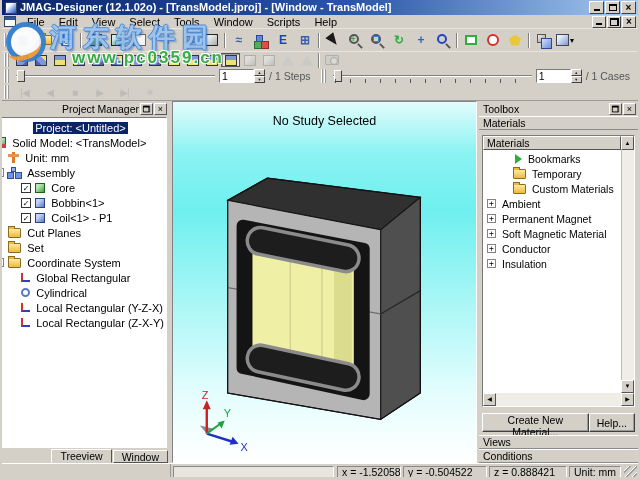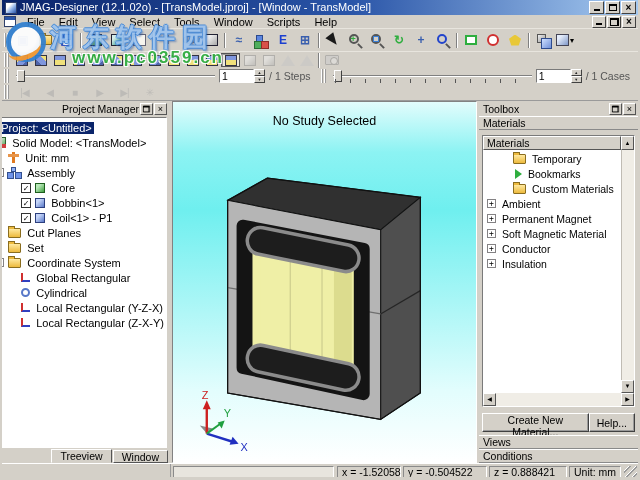--- a/index.html
+++ b/index.html
@@ -4,21 +4,21 @@
 <style>
   html,body{margin:0;padding:0;background:#777;}
   *{box-sizing:border-box;}
   #window{position:relative;width:640px;height:480px;background:#d4d0c8;
     font-family:"Liberation Sans",sans-serif;font-size:11px;color:#000;overflow:hidden;
     border-left:2px solid #d4d0c8;border-right:2px solid #d4d0c8;border-bottom:3px solid #d4d0c8;
     box-shadow:inset 0 0 0 1px #808080;}
   
   .titlebar{height:15px;background:linear-gradient(90deg,#0a246a,#2a55a8 55%,#a6caf0);display:flex;align-items:center;padding:0 2px;color:#fff;}
   .appicon{width:12px;height:12px;margin:0 3px 0 1px;background:linear-gradient(135deg,#ffffff 30%,#8fb2e8 60%,#2a55a8);border:1px solid #30406a;flex:none;}
-  .wtitle{flex:1;font-weight:normal;font-size:11px;white-space:nowrap;overflow:hidden;line-height:13px;}
+  .wtitle{flex:1;font-weight:bold;font-size:11px;white-space:nowrap;overflow:hidden;line-height:13px;}
   .cap{width:15px;height:13px;margin-left:1px;background:#d4d0c8;border:1px solid;border-color:#fff #404040 #404040 #fff;display:flex;align-items:center;justify-content:center;color:#000;flex:none;font-size:9px;font-weight:bold;line-height:9px;}
   .gly-min{width:6px;height:7px;border-bottom:2px solid #000;}
   .gly-max{width:8px;height:7px;border:1px solid #000;border-top-width:2px;}
   .gly-rest{width:9px;height:8px;position:relative;}
   .gly-rest::before{content:'';position:absolute;right:0;top:0;width:6px;height:5px;border:1px solid #000;border-top-width:2px;}
   .gly-rest::after{content:'';position:absolute;left:0;bottom:0;width:6px;height:5px;border:1px solid #000;border-top-width:2px;background:#d4d0c8;}
   .gly-x{font-size:10px;line-height:8px;font-weight:bold;}
   
   .menubar{height:14px;display:flex;align-items:center;background:#d4d0c8;padding-left:2px;border-bottom:1px solid #e8e5de;}
   .mdiicon{width:12px;height:11px;border:1px solid #30406a;background:linear-gradient(#2a55a8 0 3px,#fff 3px);margin-right:4px;flex:none;}
@@ -98,21 +98,21 @@
   .phead{height:15px;display:flex;align-items:center;font-size:10.5px;padding:1px 2px 0 4px;flex:none;}
   .phead .plab{flex:1;}
   .phbtn{width:13px;height:12px;margin-left:1px;background:#d4d0c8;border:1px solid;border-color:#fff #555 #555 #fff;display:flex;align-items:center;justify-content:center;font-size:9px;line-height:9px;flex:none;}
   .treebox{flex:1;margin:1px 2px 0 2px;background:#fff;border:1px solid;border-color:#7a7a7a #fff #fff #7a7a7a;overflow:hidden;padding-top:2px;}
   .trow{height:15px;display:flex;align-items:center;white-space:nowrap;font-size:11px;}
   .exp{width:9px;height:9px;border:1px solid #848284;background:#fff;font:8px/7px "DejaVu Sans Mono",monospace;text-align:center;margin-right:4px;flex:none;color:#000;}
   .expsp{width:13px;flex:none;}
   .cbx{width:10px;height:10px;border:1px solid #333;background:#fff;font:8px/9px "Liberation Sans",sans-serif;text-align:center;margin-right:4px;flex:none;}
   .tic{flex:none;margin-right:4px;display:inline-block;}
   .tlab{padding:0 2px;}
-  .lsel{background:#0a246a;color:#fff;}
+  .lsel{background:#0a246a;color:#fff;margin-left:34px;}
   .ti-folder,.ti-folder-plane,.ti-folder-set,.ti-folder-axis{width:13px;height:10px;background:linear-gradient(#ffe9a0,#edba3d);border:1px solid #8a6d1f;border-radius:1px;position:relative;}
   .ti-folder::before,.ti-folder-plane::before,.ti-folder-set::before,.ti-folder-axis::before{content:'';position:absolute;top:-3px;left:-1px;width:5px;height:2px;background:#edba3d;border:1px solid #8a6d1f;border-bottom:0;}
   .ti-model{width:11px;height:11px;background:linear-gradient(135deg,#cfe8cf 30%,#4f9e4f);border:1px solid #2c5e2c;position:relative;}
   .ti-model::after{content:'';position:absolute;right:-1px;bottom:-1px;width:4px;height:4px;background:#d04040;}
   .ti-unit{width:11px;height:11px;position:relative;}
   .ti-unit::before{content:'';position:absolute;left:4px;top:0;width:3px;height:11px;background:#e07a20;}
   .ti-unit::after{content:'';position:absolute;left:0;top:2px;width:11px;height:3px;background:#e8954a;}
   .ti-assembly{width:5px;height:5px;background:#8fb0f5;border:1px solid #33508f;position:relative;top:-3px;margin:0 9px 0 3px;}
   .ti-assembly::before{content:'';position:absolute;left:-5px;top:4px;width:5px;height:5px;background:#6f93e8;border:1px solid #33508f;}
   .ti-assembly::after{content:'';position:absolute;left:3px;top:4px;width:5px;height:5px;background:#6f93e8;border:1px solid #33508f;}
@@ -548,27 +548,27 @@
       <div class="matwrap">
         <div class="matlist">
           <div class="mlhead">
             <span class="mlcol">Materials</span>
             <span class="mlup">▲</span>
           </div>
           <div class="mlbody">
             <div class="mlrows" id="mattree">
                 <div class="trow" style="padding-left: 17px;">
                   <span class="expsp"></span>
+                  <span class="tic ti-bookmark"></span>
+                  <span class="tlab">Bookmarks</span>
+                </div>
+                <div class="trow" style="padding-left: 17px;">
+                  <span class="expsp"></span>
                   <span class="tic ti-folder"></span>
                   <span class="tlab">Temporary</span>
-                </div>
-                <div class="trow" style="padding-left: 17px;">
-                  <span class="expsp"></span>
-                  <span class="tic ti-bookmark"></span>
-                  <span class="tlab">Bookmarks</span>
                 </div>
                 <div class="trow" style="padding-left: 17px;">
                   <span class="expsp"></span>
                   <span class="tic ti-folder"></span>
                   <span class="tlab">Custom Materials</span>
                 </div>
                 <div class="trow" style="padding-left: 4px;">
                   <span class="exp">+</span>
                   <span class="tlab">Ambient</span>
                 </div>

